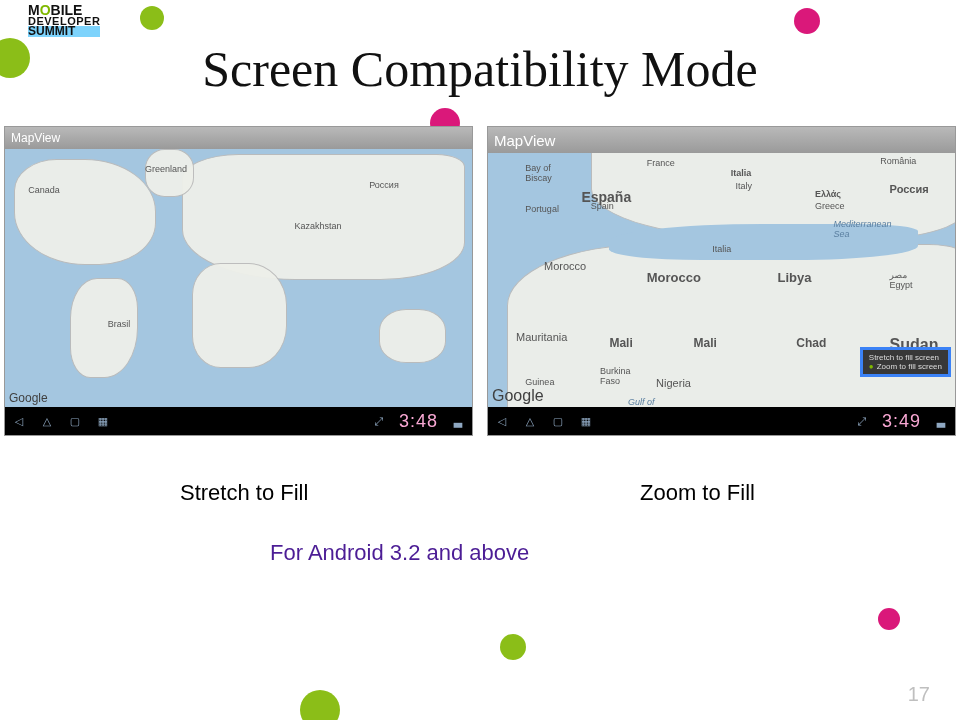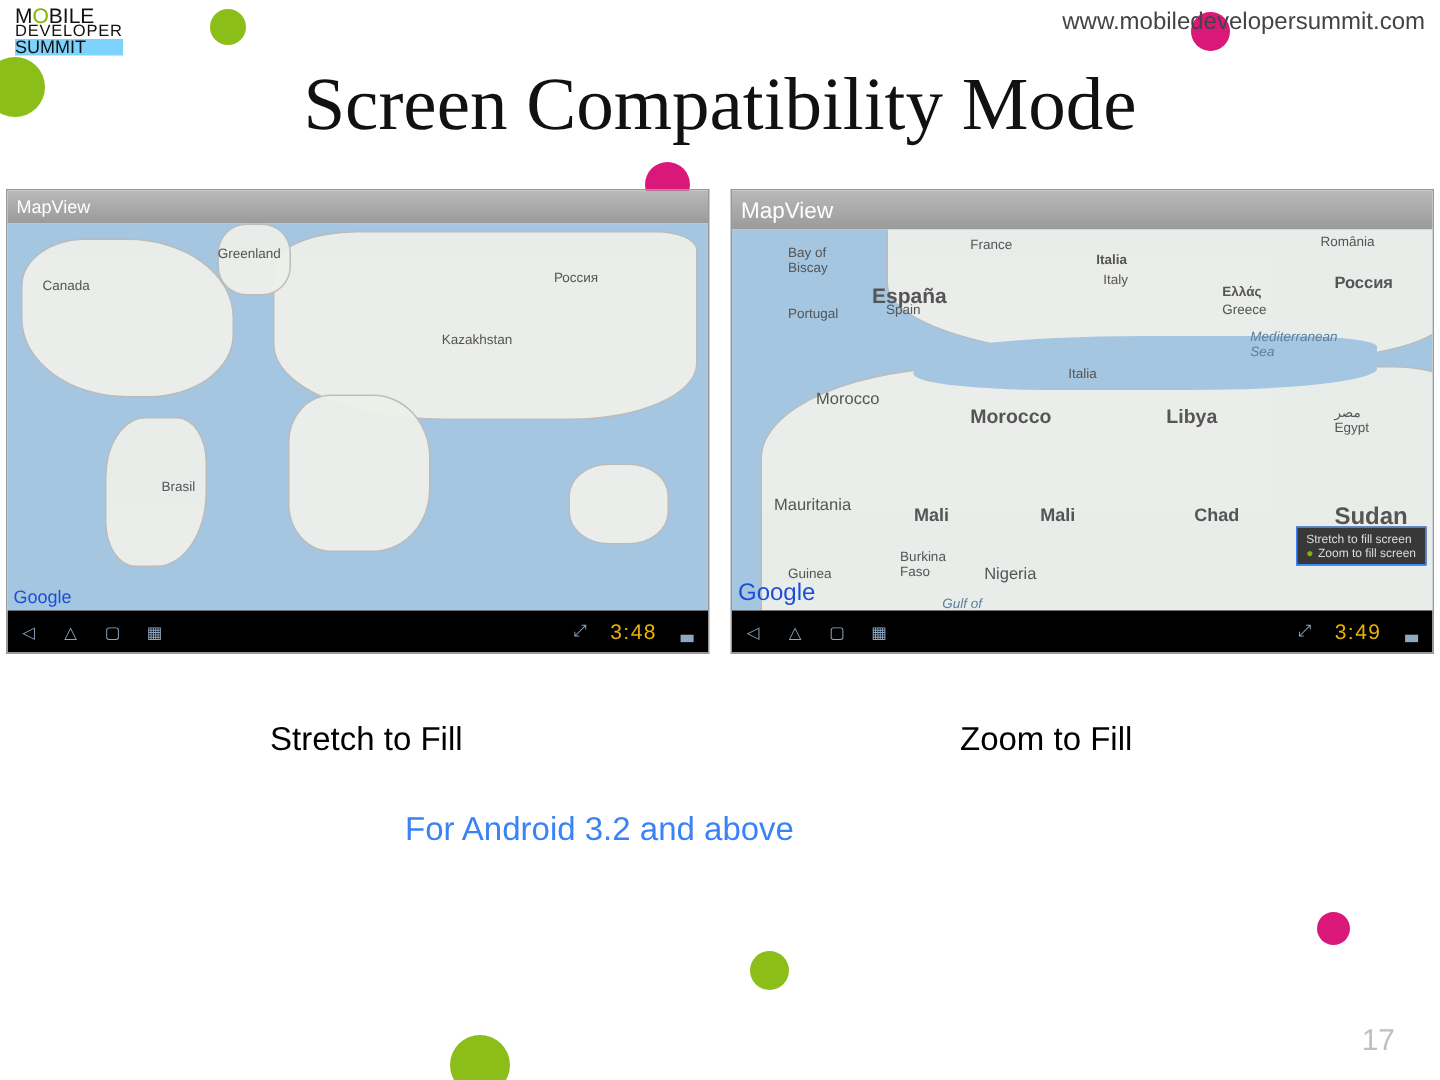--- a/index.html
+++ b/index.html
@@ -1,58 +1,57 @@
 <!DOCTYPE html>
 <html><head>
 <meta charset="utf-8">
 <style>
   html,body{margin:0;padding:0;width:960px;height:720px;background:#fff;font-family:Arial,Helvetica,sans-serif;overflow:hidden;position:relative}
   .splat{position:absolute;border-radius:50%;opacity:.9;filter:blur(.4px)}
   .header{position:absolute;top:0;left:0;right:0;height:48px}
-  .logo{position:absolute;left:10px;top:4px;font-weight:400;line-height:.9;color:#111;font-size:14px}
+  .logo{position:absolute;left:28px;top:4px;font-weight:700;line-height:.9;color:#111;font-size:14px}
   .logo .o{color:#7fb800}
   .logo .dev{font-size:11px;letter-spacing:.5px}
   .logo .sum{font-size:12px;background:#7dd3fc}
   .url{position:absolute;right:10px;top:6px;font-size:16px;color:#444;font-family:Arial}
   .title{position:absolute;left:0;right:0;top:40px;text-align:center;font-size:50px;color:#111;font-family:"Times New Roman",serif}
   .figs{position:absolute;left:0;right:0;top:126px;display:flex;gap:14px;padding:0 4px}
   .fig{flex:1;position:relative;height:310px;border:1px solid #999;box-sizing:border-box;overflow:hidden}
   .mv-hdr{height:22px;background:linear-gradient(#b9b9b9,#9a9a9a);color:#fff;font-size:12px;display:flex;align-items:center;padding-left:6px;font-family:Arial}
   .map{position:absolute;left:0;right:0;top:22px;bottom:28px;background:#a4c6e0;overflow:hidden}
   .land{position:absolute;background:#eef0ea;border:1px solid #bbb;opacity:.95}
   .lbl{position:absolute;font-size:9px;color:#555;white-space:nowrap}
-  .g-logo{position:absolute;left:4px;bottom:2px;font-size:12px;color:#1d4ed8}
+  .g-logo{position:absolute;left:4px;bottom:2px;font-size:12px;color:#404040}
   .navbar{position:absolute;left:0;right:0;bottom:0;height:28px;background:#000;display:flex;align-items:center;justify-content:space-between;padding:0 6px;color:#9ab}
   .nav-l,.nav-r{display:flex;gap:12px;align-items:center}
   .nico{width:16px;height:14px;display:flex;align-items:center;justify-content:center;color:#8fa8c2;font-size:11px}
-  .clock{font-family:"Arial";font-size:14px;color:#eab308;letter-spacing:1px}
+  .clock{font-family:"Arial";font-size:18px;color:#f9a8d4;letter-spacing:1px}
   .caption{position:absolute;font-size:22px;color:#000;font-family:Arial}
-  .subtitle{position:absolute;font-size:22px;color:#3b82f6;font-family:Arial}
+  .subtitle{position:absolute;font-size:22px;color:#4c1d95;font-family:Arial}
   .pagenum{position:absolute;right:30px;bottom:14px;font-size:20px;color:#bfbfbf}
-  .popup{position:absolute;right:4px;bottom:30px;background:rgba(40,40,40,.92);border:1px solid #3b82f6;padding:3px 6px;font-size:8px;color:#ddd}
+  .popup{position:absolute;right:4px;bottom:30px;background:rgba(40,40,40,.92);border:3px solid #3b82f6;padding:3px 6px;font-size:8px;color:#ddd}
   .popup .dot{color:#7fb800;margin-right:3px}
 </style>
 </head>
 <body>
 
 <div class="splat" style="left:-10px;top:38px;width:40px;height:40px;background:#7fb800"></div>
 <div class="splat" style="left:140px;top:6px;width:24px;height:24px;background:#7fb800"></div>
 <div class="splat" style="right:140px;top:8px;width:26px;height:26px;background:#d6006c"></div>
 <div class="splat" style="left:430px;top:108px;width:30px;height:30px;background:#d6006c"></div>
 <div class="splat" style="left:300px;bottom:-10px;width:40px;height:40px;background:#7fb800"></div>
 <div class="splat" style="left:500px;bottom:60px;width:26px;height:26px;background:#7fb800"></div>
 <div class="splat" style="right:60px;bottom:90px;width:22px;height:22px;background:#d6006c"></div>
 
 <div class="header">
   <div class="logo">
     <div><span>M</span><span class="o">O</span><span>BILE</span></div>
     <div class="dev">DEVELOPER</div>
     <div class="sum">SUMMIT</div>
   </div>
-  <div class="url">www.mobiledevelopersummit.com</div>
 </div>
 
 <div class="title">Screen Compatibility Mode</div>
 
 <div class="figs">
 
   <div class="fig">
     <div class="mv-hdr">MapView</div>
     <div class="map">
 

